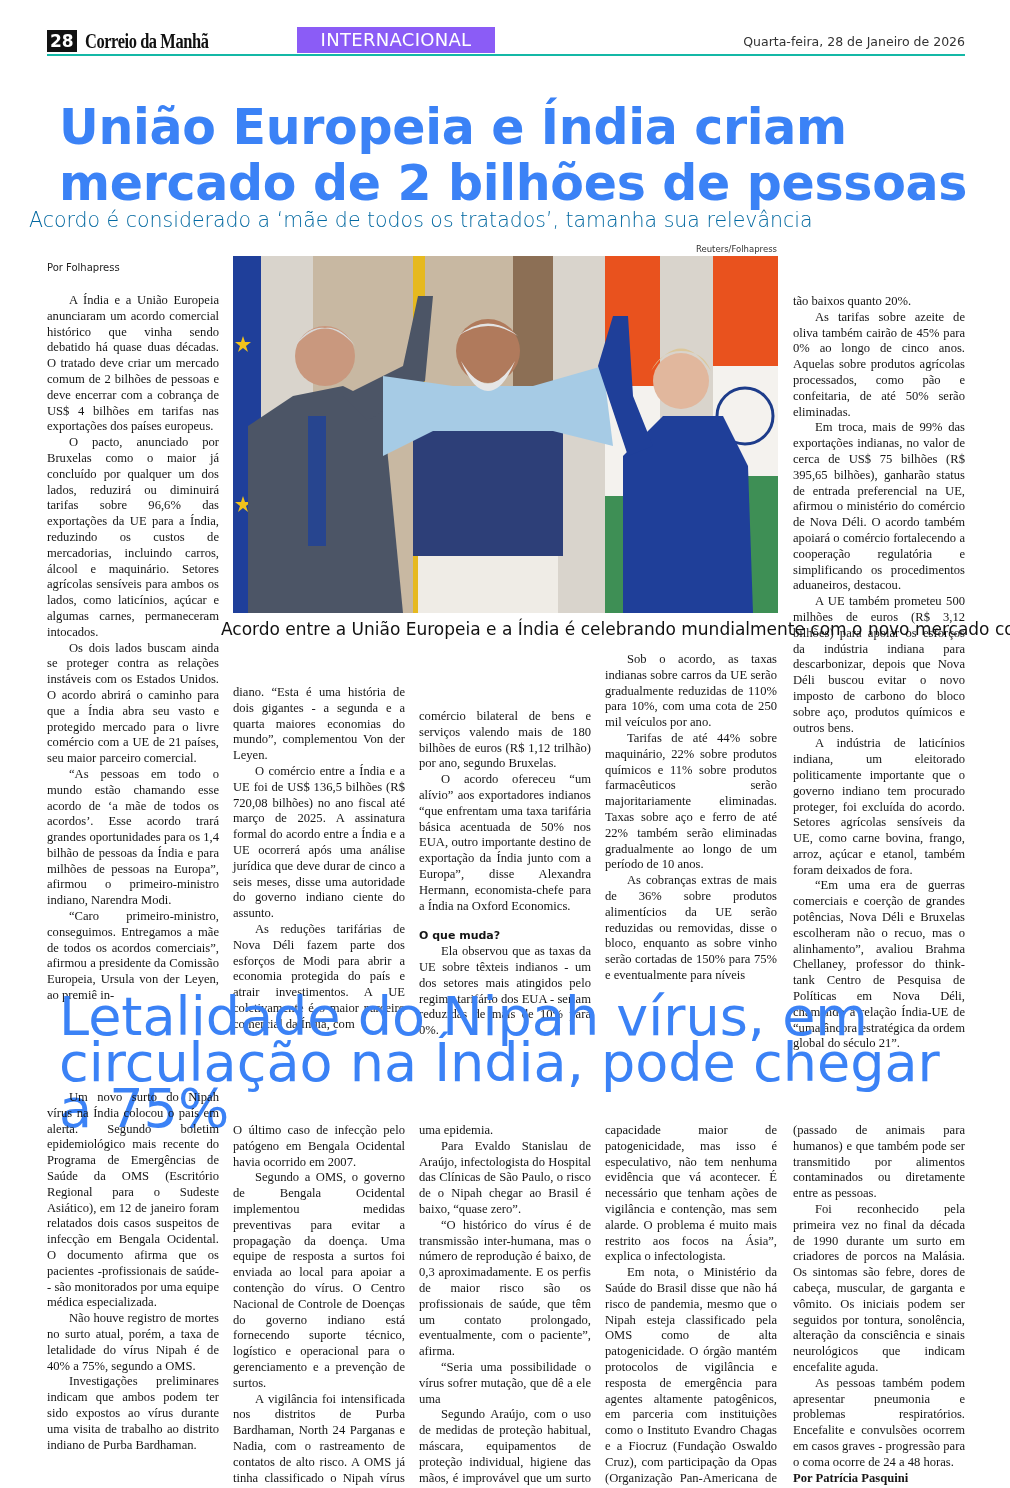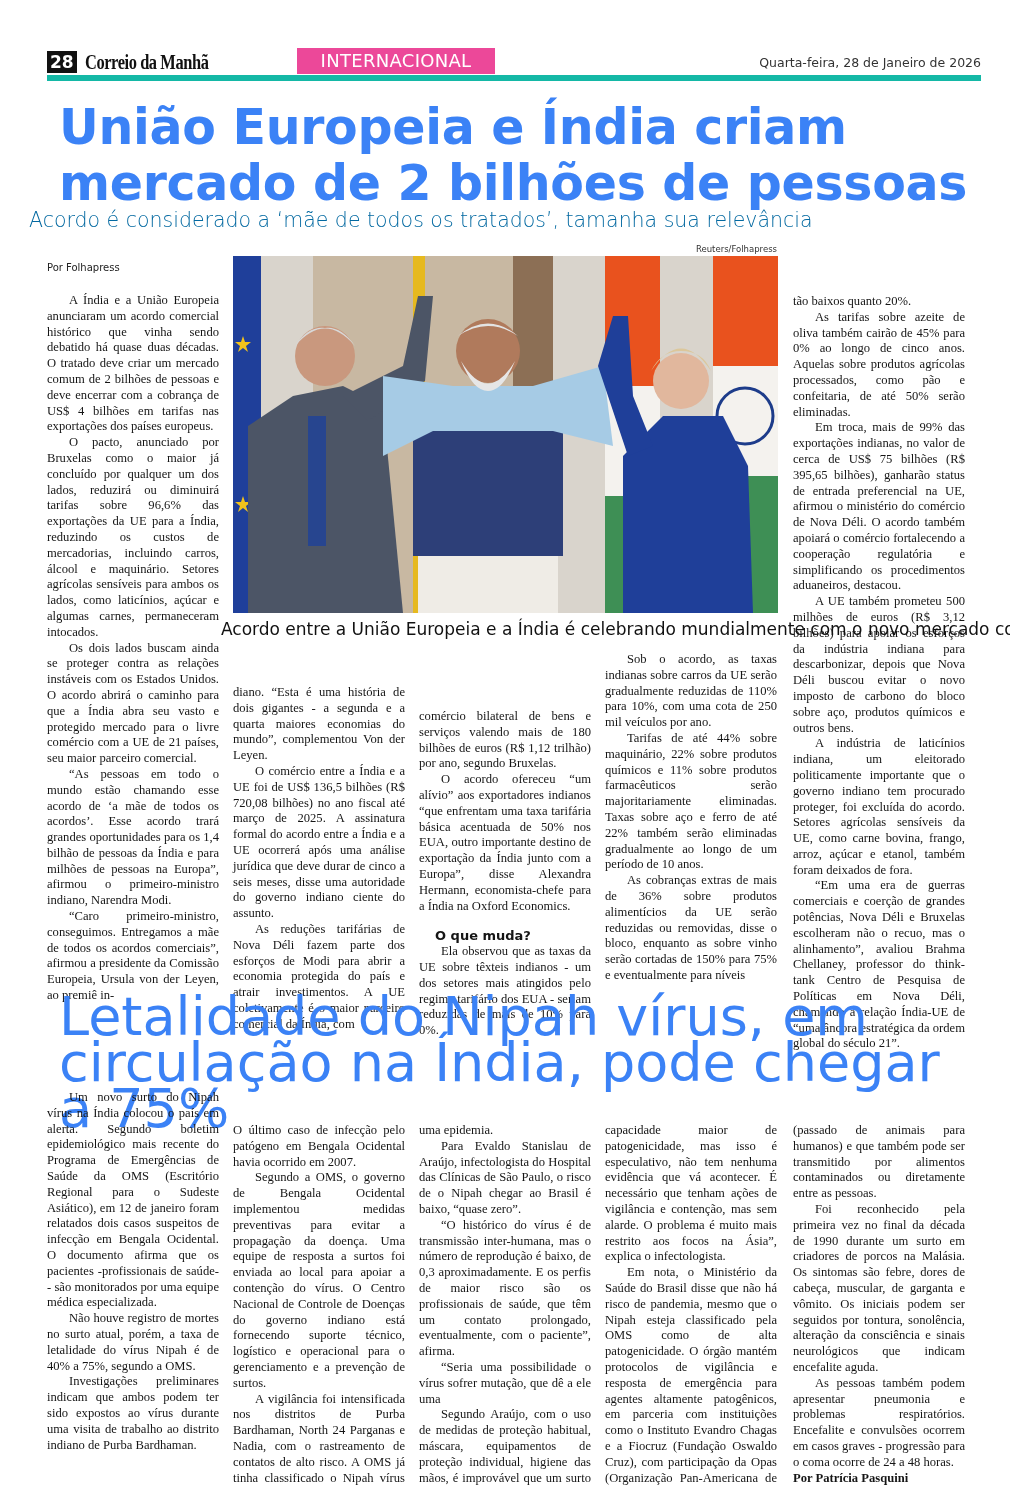--- a/index.html
+++ b/index.html
@@ -1,33 +1,33 @@
 <!DOCTYPE html>
 <html><head>
 <meta charset="utf-8">
 <style>
   html, body { margin: 0; padding: 0; background: #ffffff; }
   body { width: 1010px; height: 1488px; position: relative; overflow: hidden; color: #111; }
-  .masthead { position: absolute; left: 47px; top: 51px; width: 918px; height: 24px; border-bottom: 6px solid #14b8a6; padding-left: 16px; }
+  .masthead { position: absolute; left: 47px; top: 30px; width: 918px; height: 24px; border-bottom: 2px solid #14b8a6; }
   .page-num { position: absolute; left: 0; top: 0; height: 22px; padding: 0 3px; background: #111; color: #fff;
     font-family: "DejaVu Sans", sans-serif; font-size: 17px; line-height: 22px; font-weight: bold; }
   .paper-name { position: absolute; left: 38px; top: 0; font-family: "Liberation Serif", serif; font-size: 20px; line-height: 22px; font-weight: bold; letter-spacing: -0.5px; transform: scaleX(0.82); transform-origin: left; }
-  .section-tag { position: absolute; left: 250px; top: -3px; width: 198px; height: 26px; background: #ec4899; color: #fff;
+  .section-tag { position: absolute; left: 250px; top: -3px; width: 198px; height: 26px; background: #8b5cf6; color: #fff;
     font-family: "DejaVu Sans", sans-serif; font-size: 18px; line-height: 26px; text-align: center; letter-spacing: 0.3px; }
   .date { position: absolute; right: 0; top: 4px; font-family: "DejaVu Sans", sans-serif; font-size: 12.5px; color: #333; }
 
   .headline { position: absolute; left: 47px; font-family: "DejaVu Sans", sans-serif; color: #3b82f6; margin: 12px; }
   .h1 { top: 88px; font-size: 49px; line-height: 56px; font-weight: bold; letter-spacing: -0.3px; width: 930px; }
   .subhead { position: absolute; left: 29px; top: 208px; font-family: "DejaVu Sans", sans-serif; font-size: 20.5px; color: #0369a1; font-weight: 300; }
   .byline { position: absolute; left: 47px; top: 262px; font-family: "DejaVu Sans", sans-serif; font-size: 10px; color: #222; }
 
   .col { position: absolute; font-family: "Liberation Serif", serif; font-size: 12.6px; line-height: 15.8px; text-align: justify; color: #151515; }
   .col p { margin: 0; text-indent: 22px; }
   .col p.noindent { text-indent: 0; margin-top: 33px; }
-  .subtitle-mid { font-family: "DejaVu Sans", sans-serif; font-weight: bold; font-size: 13px; margin: 14px 0 0 16px; }
+  .subtitle-mid { font-family: "DejaVu Sans", sans-serif; font-weight: bold; font-size: 11px; margin: 14px 0 0 0; }
 
   .photo-credit { position: absolute; left: 620px; top: 244px; width: 157px; text-align: right; font-family: "DejaVu Sans", sans-serif; font-size: 8.5px; color: #333; }
   .photo { position: absolute; left: 233px; top: 256px; width: 545px; height: 357px; overflow: hidden; }
   .photo-caption { position: absolute; left: 221px; top: 619px; width: 545px; font-family: "DejaVu Sans", sans-serif; font-size: 17px; color: #111; white-space: nowrap; }
 
   .h2 { top: 982px; font-size: 54px; line-height: 46px; font-weight: normal; width: 930px; }
   .signature { font-weight: bold; text-indent: 0 !important; }
 </style>
 </head>
 <body>

